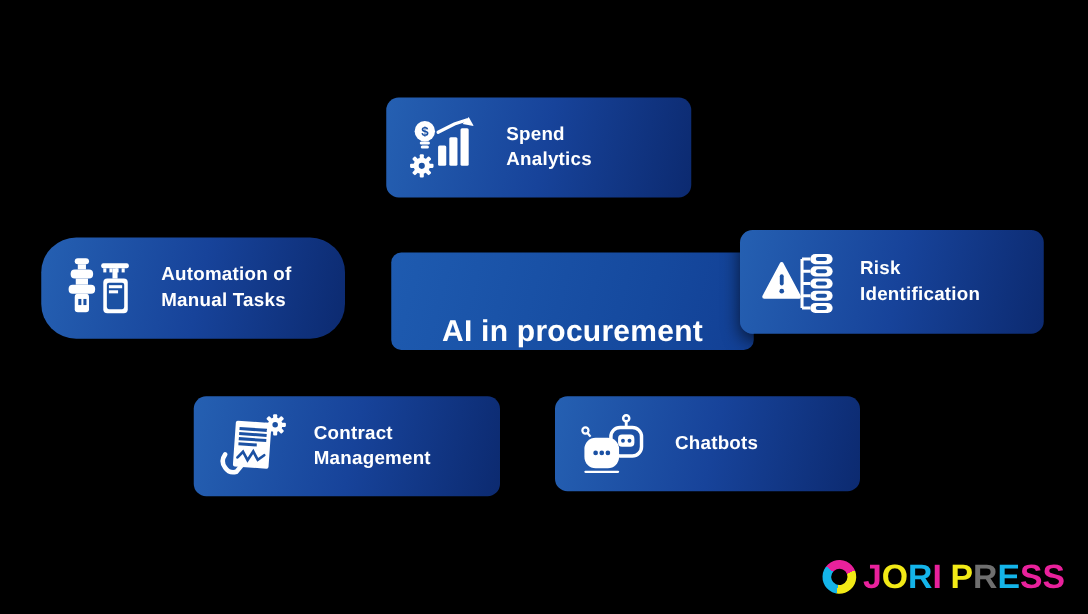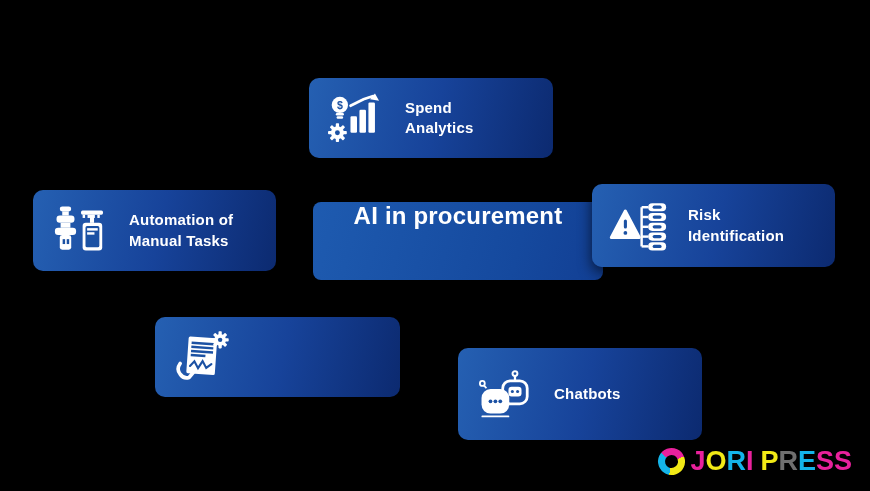--- a/index.html
+++ b/index.html
@@ -31,31 +31,31 @@
     text-align:left;
     font-size:15px;
     font-weight:bold;
     line-height:1.35;
     white-space:pre-line;
     letter-spacing:0.2px;
     padding-right:14px;
   }
   
   .pos-spend    {left:309px; top:78px;  width:244px; height:80px;}
-  .pos-auto     {left:33px;  top:190px; width:243px; height:81px;}
+  .pos-auto     {left:33px;  top:190px; width:243px; height:81px;border-radius:28px;}
   .pos-risk     {left:592px; top:184px; width:243px; height:83px;}
   .pos-contract {left:155px; top:317px; width:245px; height:80px;}
-  .pos-chatbots {left:458px; top:317px; width:244px; height:92px;margin-top:31px;}
+  .pos-chatbots {left:444px; top:317px; width:244px; height:76px;}
 
   .center-box{
     position:absolute;
     left:313px; top:202px; width:290px; height:78px;
     border-radius:8px;
     background:linear-gradient(105deg,#1e5bb0 0%,#15499e 70%,#123f94 100%);
-    display:flex;align-items:flex-start;justify-content:center;
+    display:flex;align-items:flex-end;justify-content:center;
     box-shadow:0 5px 14px rgba(0,0,0,0.65);
   }
   .center-box .label-center{
     color:#fff;
     font-size:24px;
     font-weight:bold;
     letter-spacing:0.2px;
   }
 
   
@@ -218,20 +218,22 @@
             <rect x="-2" y="-10.5" width="4" height="5" rx="1" transform="rotate(45)"></rect>
             <rect x="-2" y="-10.5" width="4" height="5" rx="1" transform="rotate(135)"></rect>
             <rect x="-2" y="-10.5" width="4" height="5" rx="1" transform="rotate(225)"></rect>
             <rect x="-2" y="-10.5" width="4" height="5" rx="1" transform="rotate(315)"></rect>
             <circle r="7.2"></circle>
           </g>
           <circle r="2.7" fill="#1b51a3"></circle>
         </g>
       </svg>
     </div>
+    <div class="label">Contract
+Management</div>
   </div>
 
   <div class="box pos-chatbots">
     <div class="icon-wrap">
       <svg viewBox="0 0 76 64" xmlns="http://www.w3.org/2000/svg">
         <circle cx="49" cy="7" r="3" stroke="#ffffff" stroke-width="2.4" fill="none"></circle>
         <line x1="49" y1="10" x2="49" y2="16" stroke="#ffffff" stroke-width="2.8"></line>
         <rect x="34" y="16" width="30" height="28" rx="9" fill="none" stroke="#ffffff" stroke-width="3.4"></rect>
         <rect x="41" y="23" width="16" height="12" rx="4" fill="#ffffff"></rect>
         <circle cx="45.8" cy="29" r="1.9" fill="#1b51a3"></circle>

